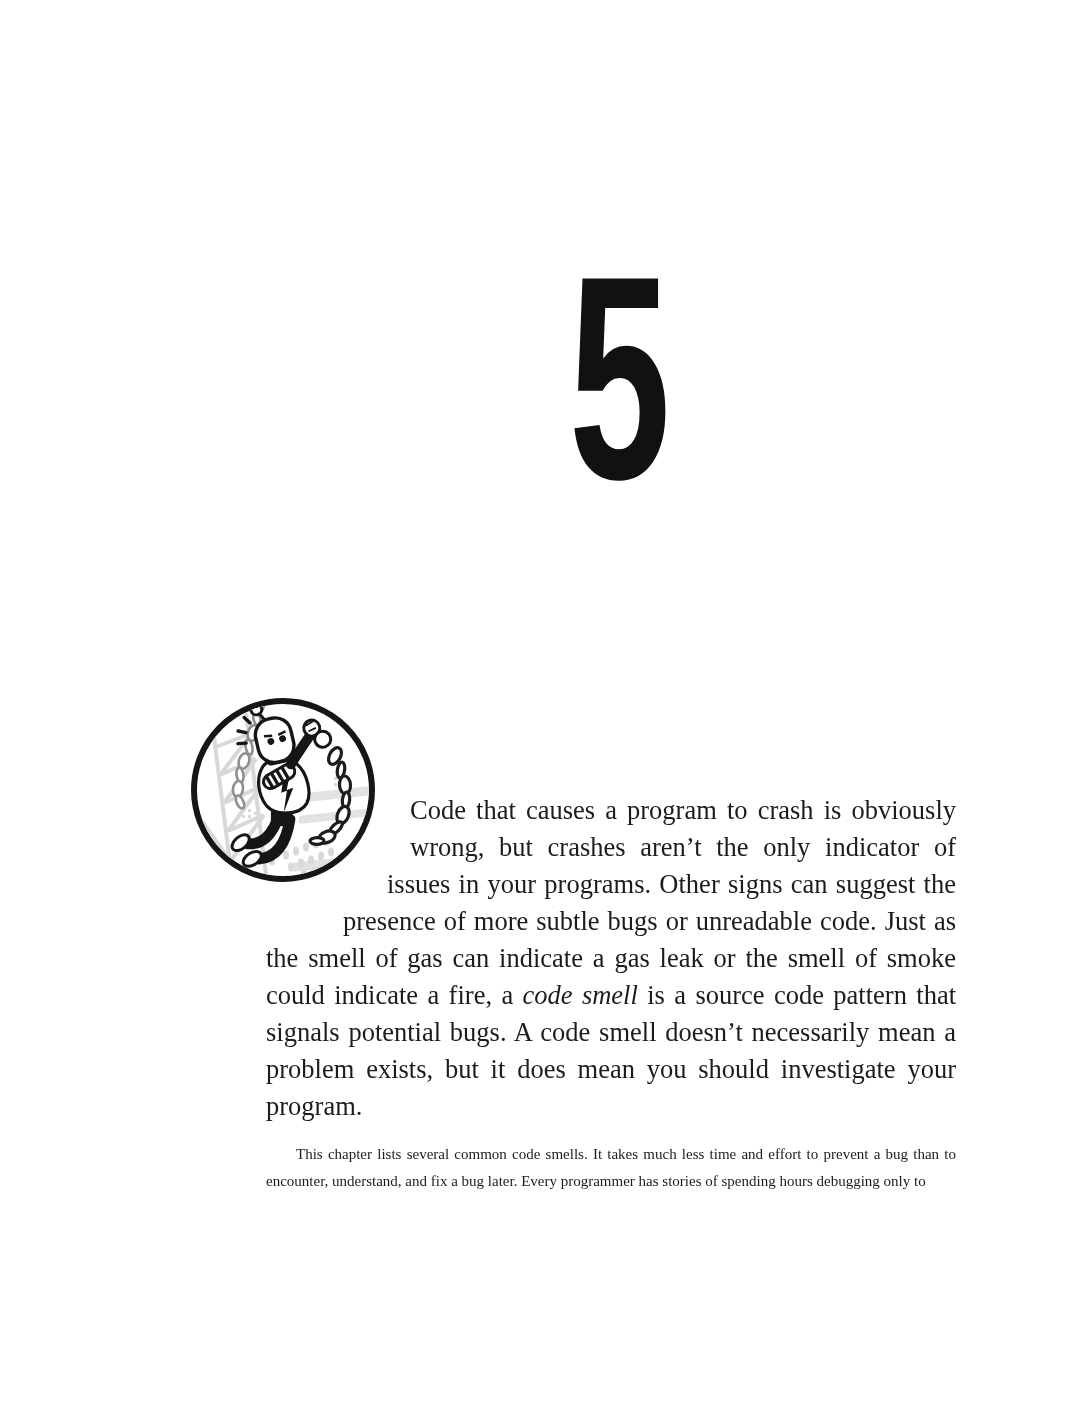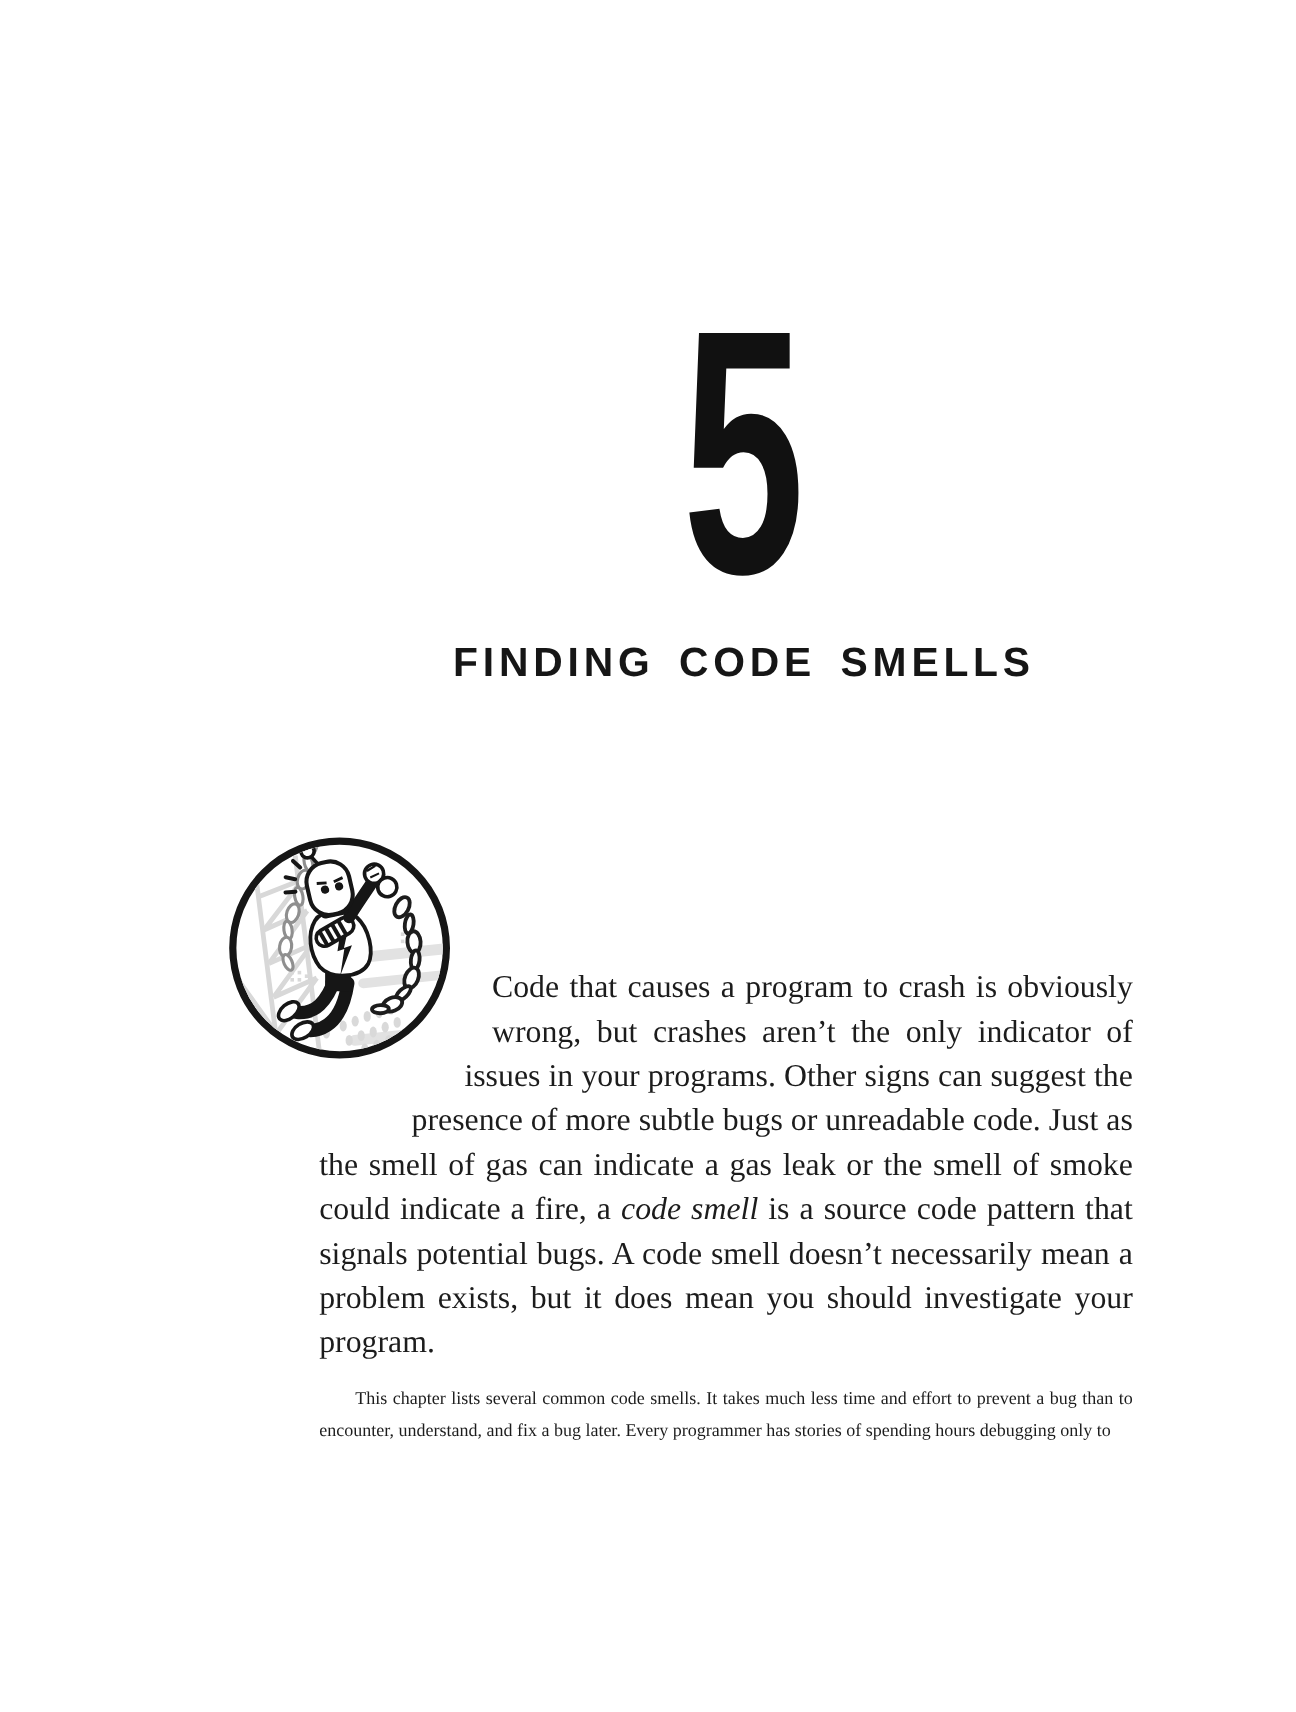--- a/index.html
+++ b/index.html
@@ -42,38 +42,37 @@
   .intro{
     position:absolute;left:188px;top:788px;width:772px;
     font-size:26.5px;line-height:37px;
     text-align:justify;
   }
   .shape-spacer{
     float:left;
     width:222px;height:600px;
     shape-outside:polygon(0px 0px,222px 0px,222px 74px,199px 74px,199px 111px,155px 111px,155px 148px,78px 148px,78px 600px,0px 600px);
   }
-  .intro p{margin:16px;}
+  .intro p{margin:4px;}
   .para1 em{font-style:italic;}
   .para2{
     font-size:15px;line-height:27px;
     text-indent:30px;
     margin-top:16px !important;
   }
 </style>
 </head>
 <body>
 
 <div class="page">
 
   <div class="column-center chapter-number">
     <span class="squeeze">5</span>
   </div>
 
-  <h1 class="column-center chapter-title" style="margin:0;">FINDING CODE SMELLS</h1>
 
   <div class="illustration">
     <svg width="194" height="194" viewBox="0 0 194 194">
       <defs>
         <clipPath id="circClip">
             <circle cx="97" cy="97" r="86"></circle>
           </clipPath>
       </defs>
 
       <circle cx="97" cy="97" r="89" fill="#ffffff" stroke="#161616" stroke-width="6"></circle>

